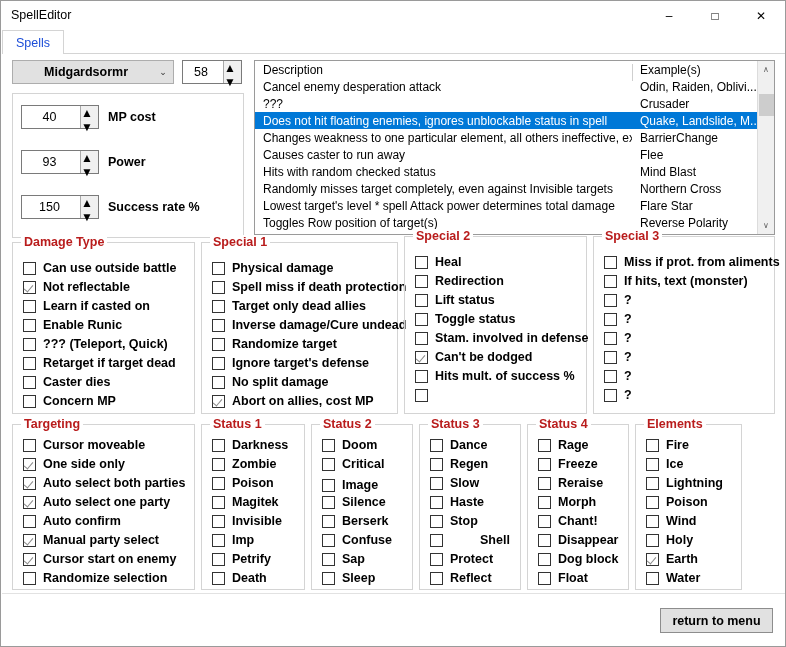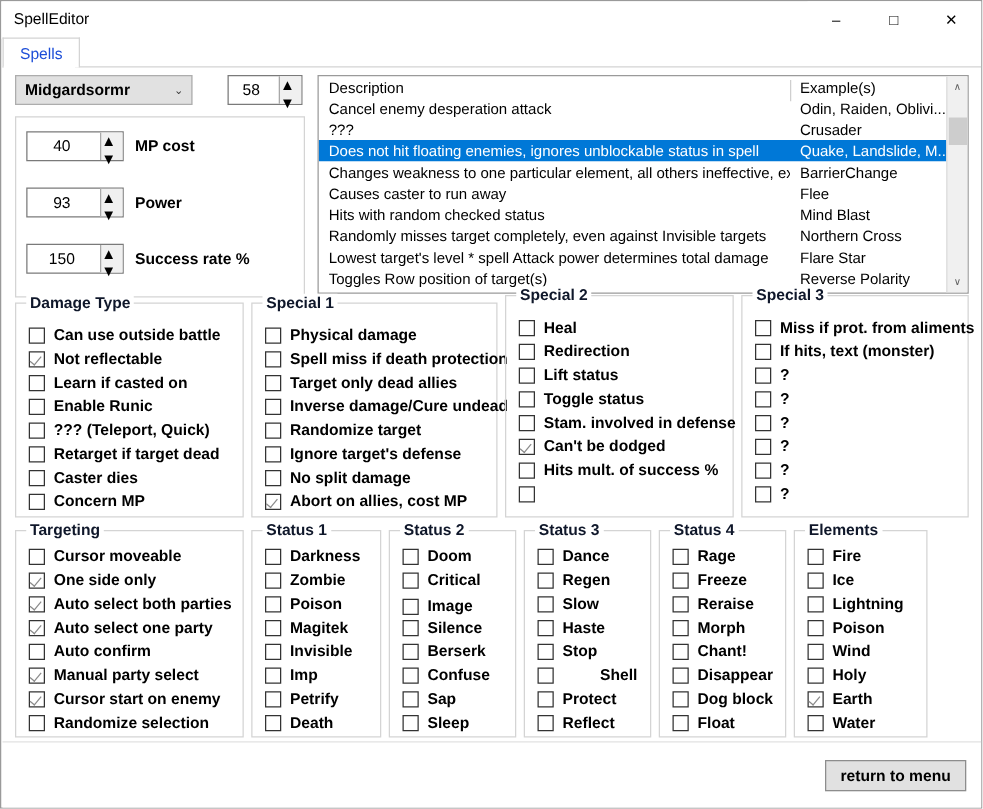--- a/index.html
+++ b/index.html
@@ -90,27 +90,28 @@
   #content {
     position: absolute;
     left: 1px; top: 52px;
     width: 783px;
     height: 540px;
   }
   
   #spell-combo {
     position: absolute;
     left: 10px; top: 7px;
-    width: 142px;
+    width: 162px;
     height: 24px;
     box-sizing: border-box;
     background: #e1e1e1;
     border: 1px solid #adadad;
     display: flex;
     align-items: center;
+    padding-left: 24px;
   }
   #spell-combo-label {
     flex: 1;
     padding-left: 7px;
     font-size: 12.5px;
     font-weight: bold;
     color: #000;
   }
   #spell-combo-arrow {
     width: 20px;
@@ -274,21 +275,21 @@
     background: transparent;
   }
   .gb-title {
     position: absolute;
     top: -8px;
     left: 8px;
     padding: 0 3px;
     background: #ffffff;
     font-size: 12.5px;
     font-weight: bold;
-    color: #0f172a;
+    color: #b91c1c;
     white-space: nowrap;
   }
   .cb {
     position: absolute;
     left: 10px;
     display: flex;
     align-items: center;
     height: 16px;
     white-space: nowrap;
   }

